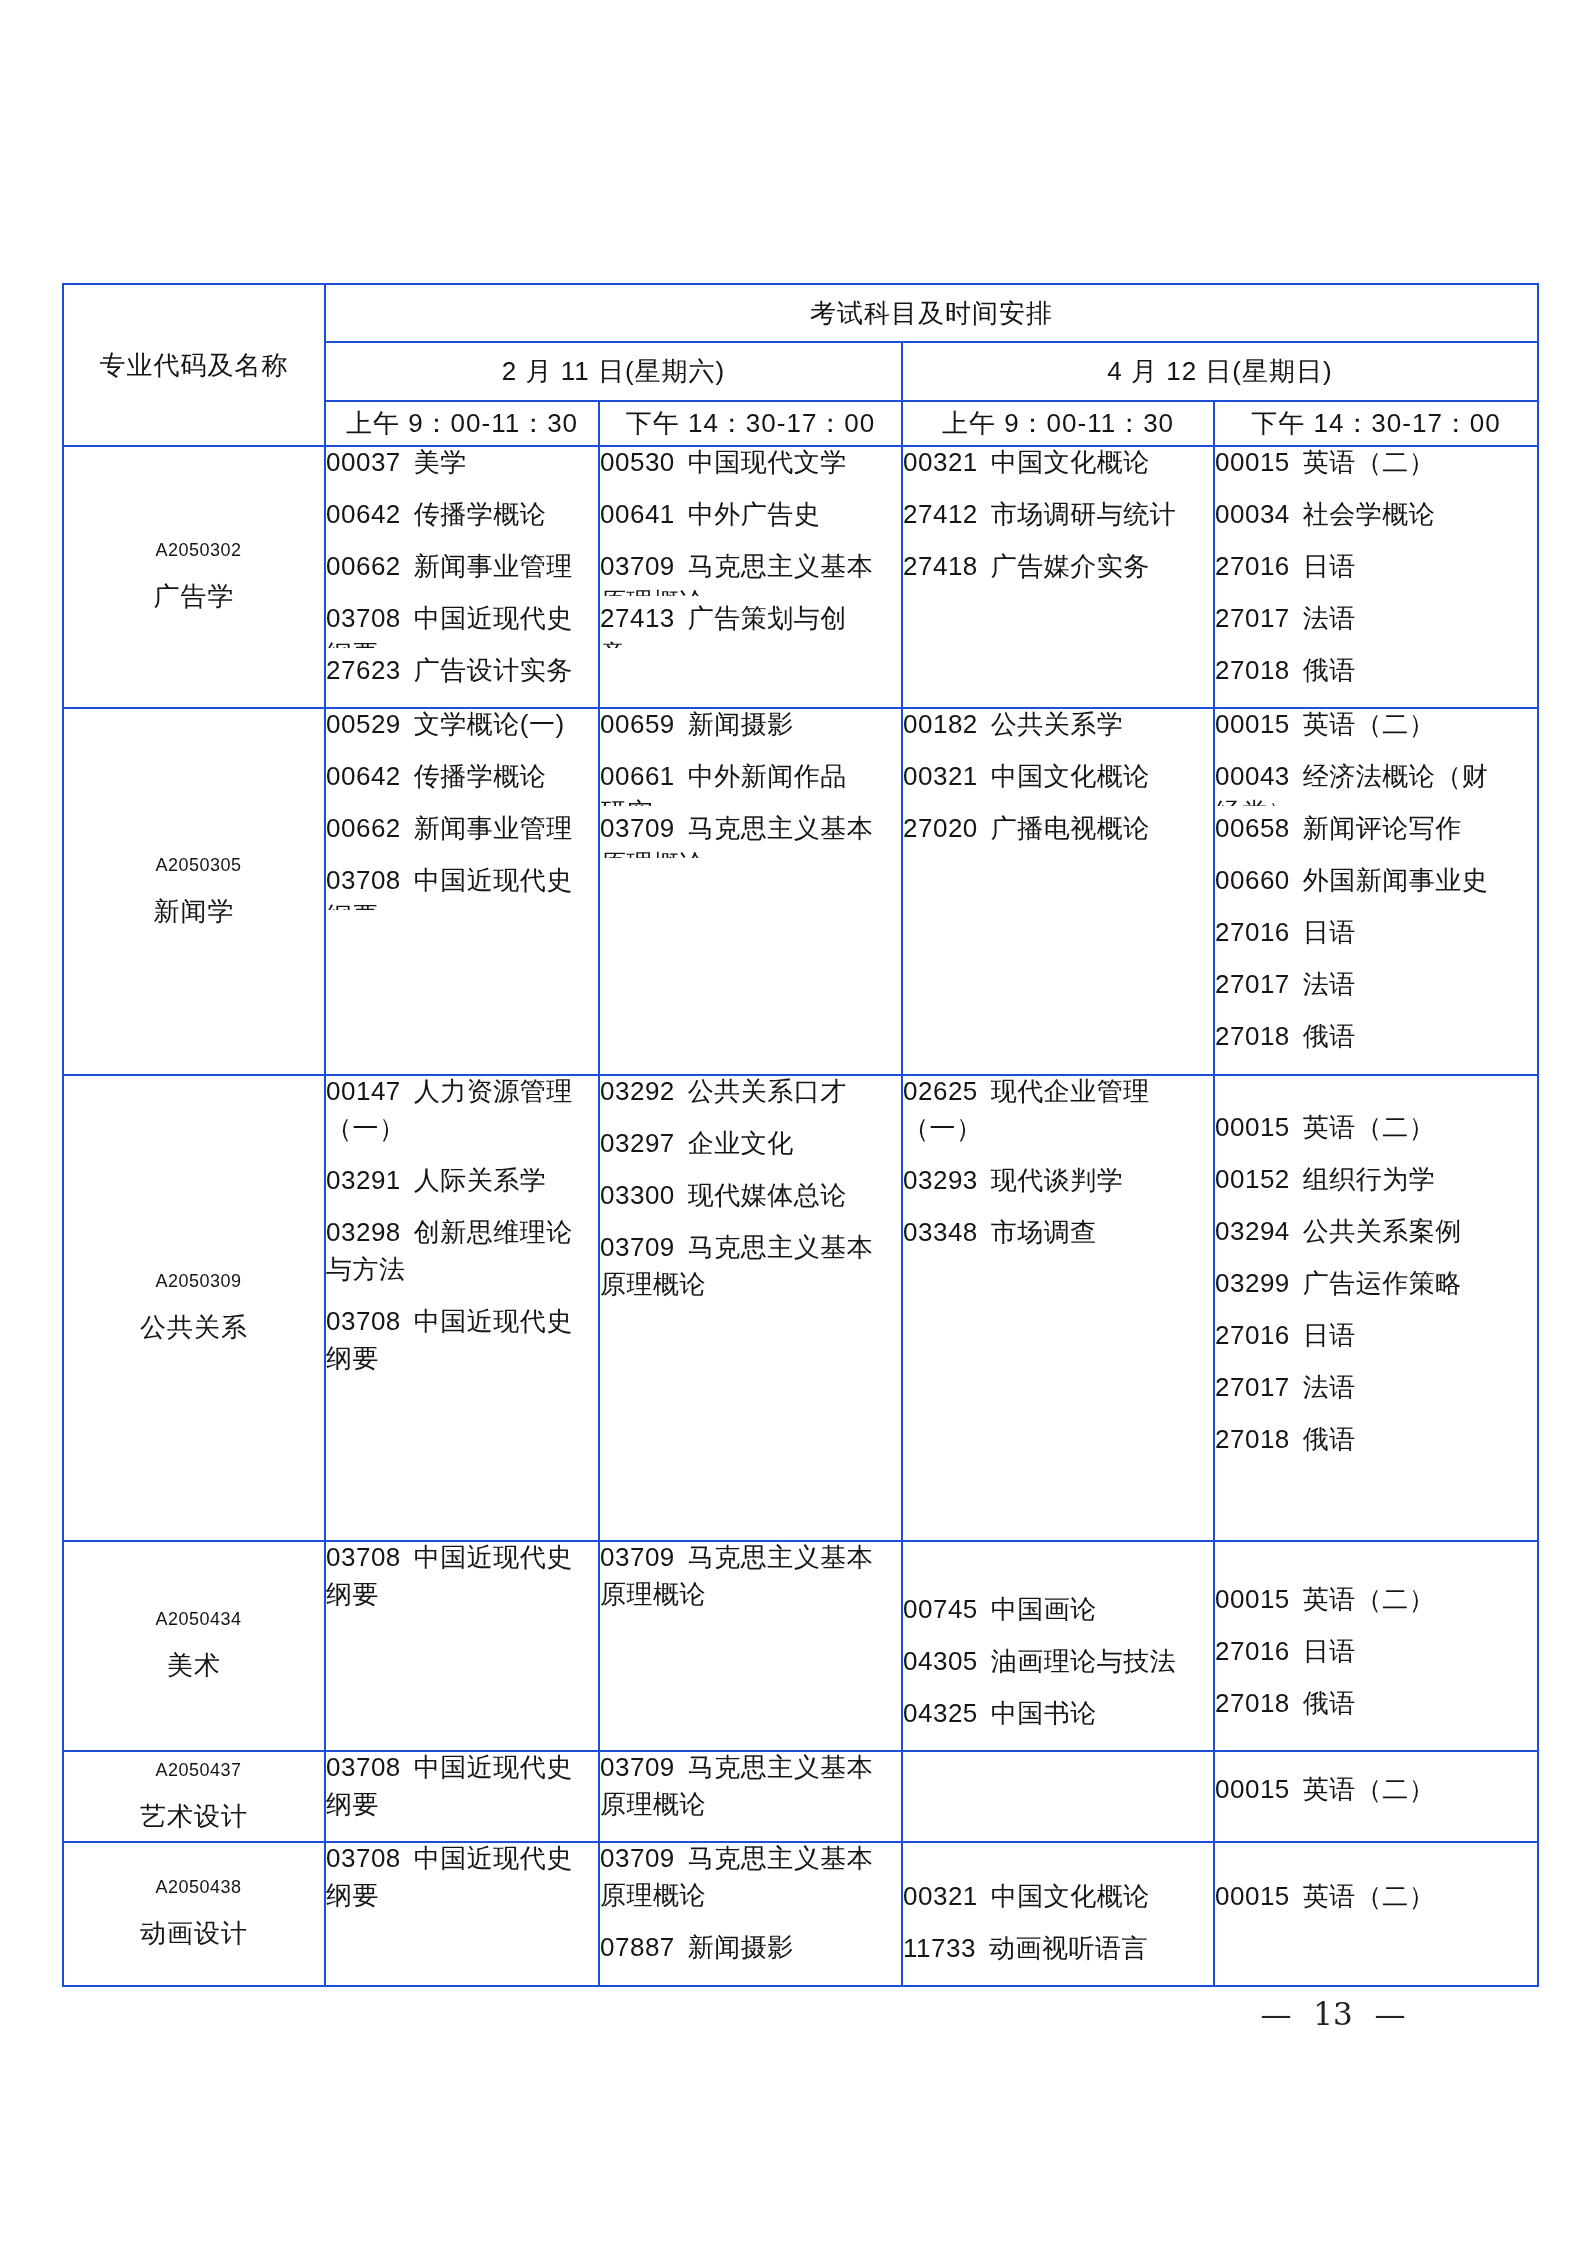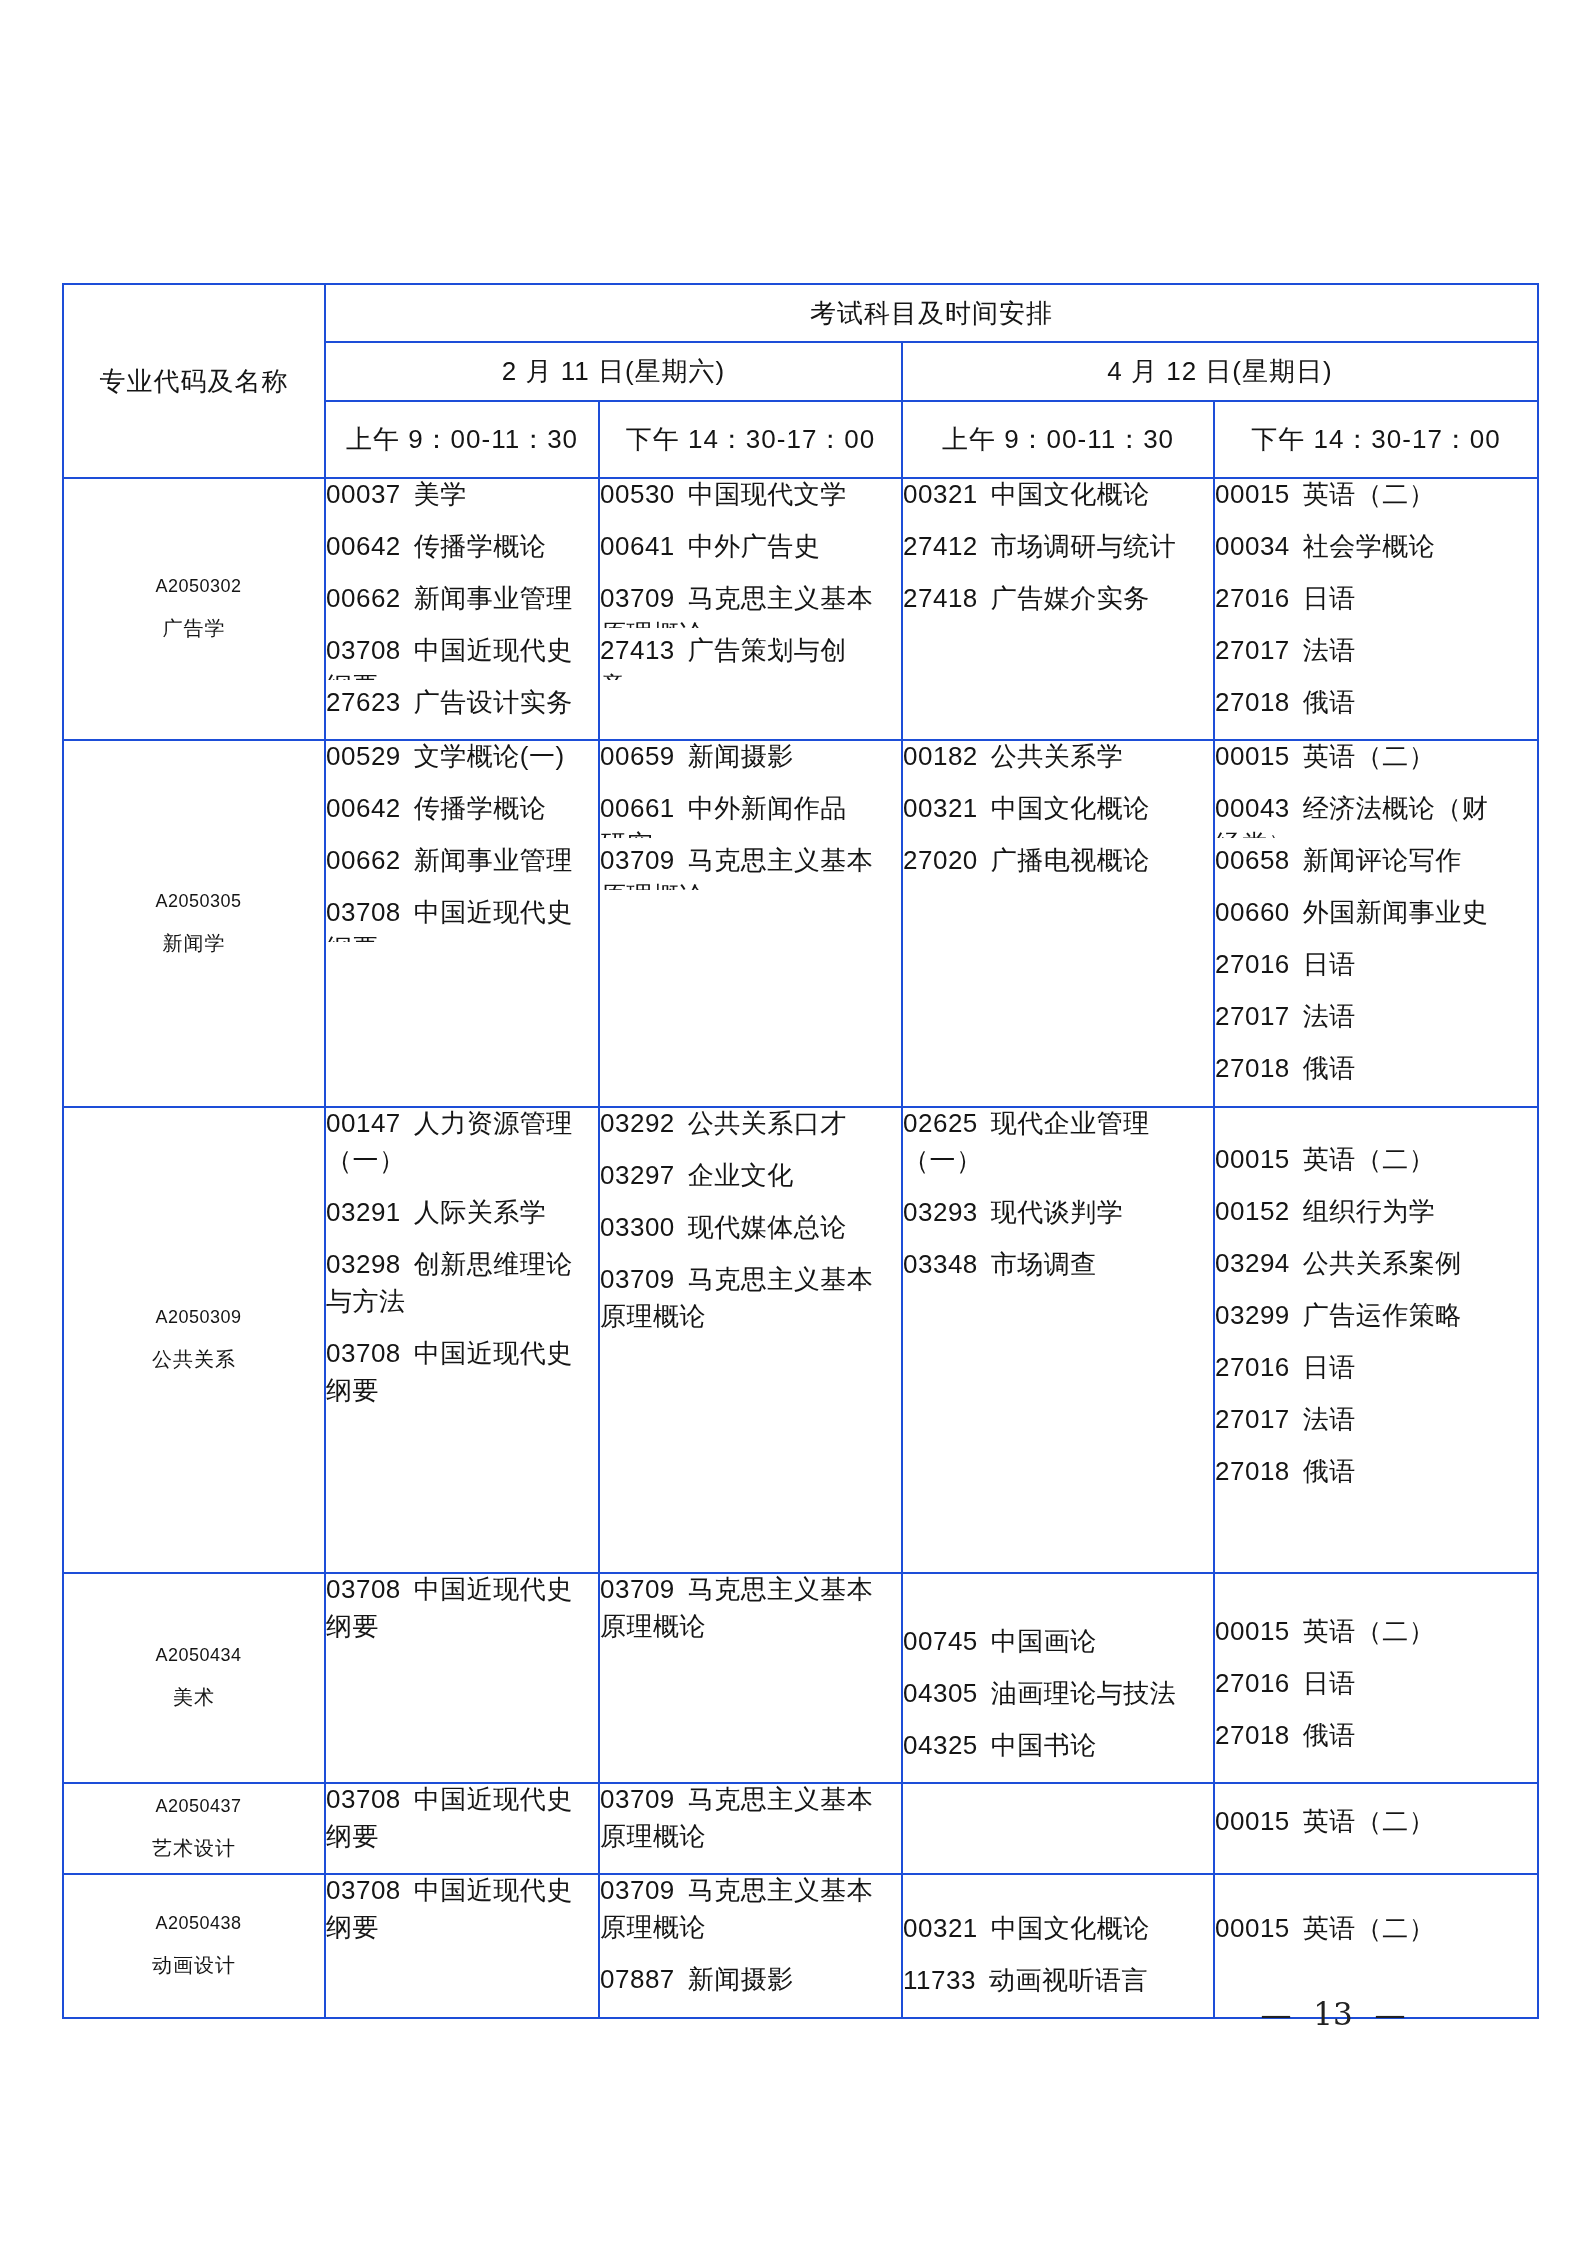--- a/index.html
+++ b/index.html
@@ -17,29 +17,29 @@
     width:1475px;
   }
   table.exam td{
     border:2px solid #1d4ed8;
     padding:0;
     font-size:26px;
   }
   
   tr.hr1{height:58px;}
   tr.hr2{height:59px;}
-  tr.hr3{height:77px;}
+  tr.hr3{height:45px;}
   .hcell{text-align:center;vertical-align:middle;letter-spacing:1px;}
   
   .corner{text-align:center;vertical-align:middle;letter-spacing:1px;}
 
   
   td.major{text-align:center;vertical-align:middle;}
   .mcode{font-size:18px;letter-spacing:0.5px;margin-left:9px;}
-  .mname{margin-top:18px;font-size:20px;letter-spacing:1px;}
+  .mname{margin-top:18px;font-size:26px;letter-spacing:1px;}
 
   td.courses{vertical-align:top;padding:14px 6px 0 14px;}
   .course{line-height:30px;margin-bottom:22px;}
   .course.has-clip{margin-bottom:7px;}
   .line{white-space:nowrap;}
   .code{margin-right:13px;letter-spacing:0.5px;}
   .cname{letter-spacing:0.5px;}
   .cont{line-height:30px;margin-top:7px;letter-spacing:0.5px;}
   .clip{height:9px;overflow:hidden;line-height:30px;margin-top:6px;letter-spacing:0.5px;}
 

